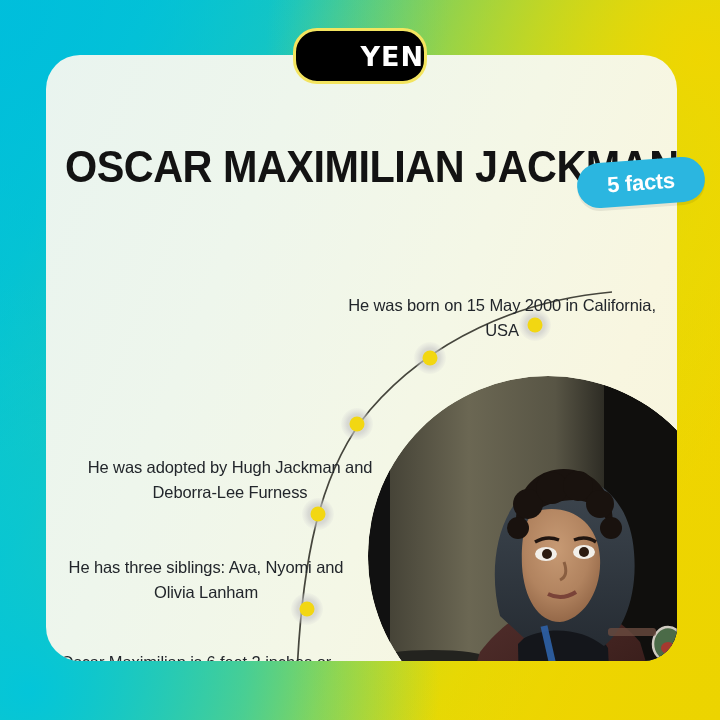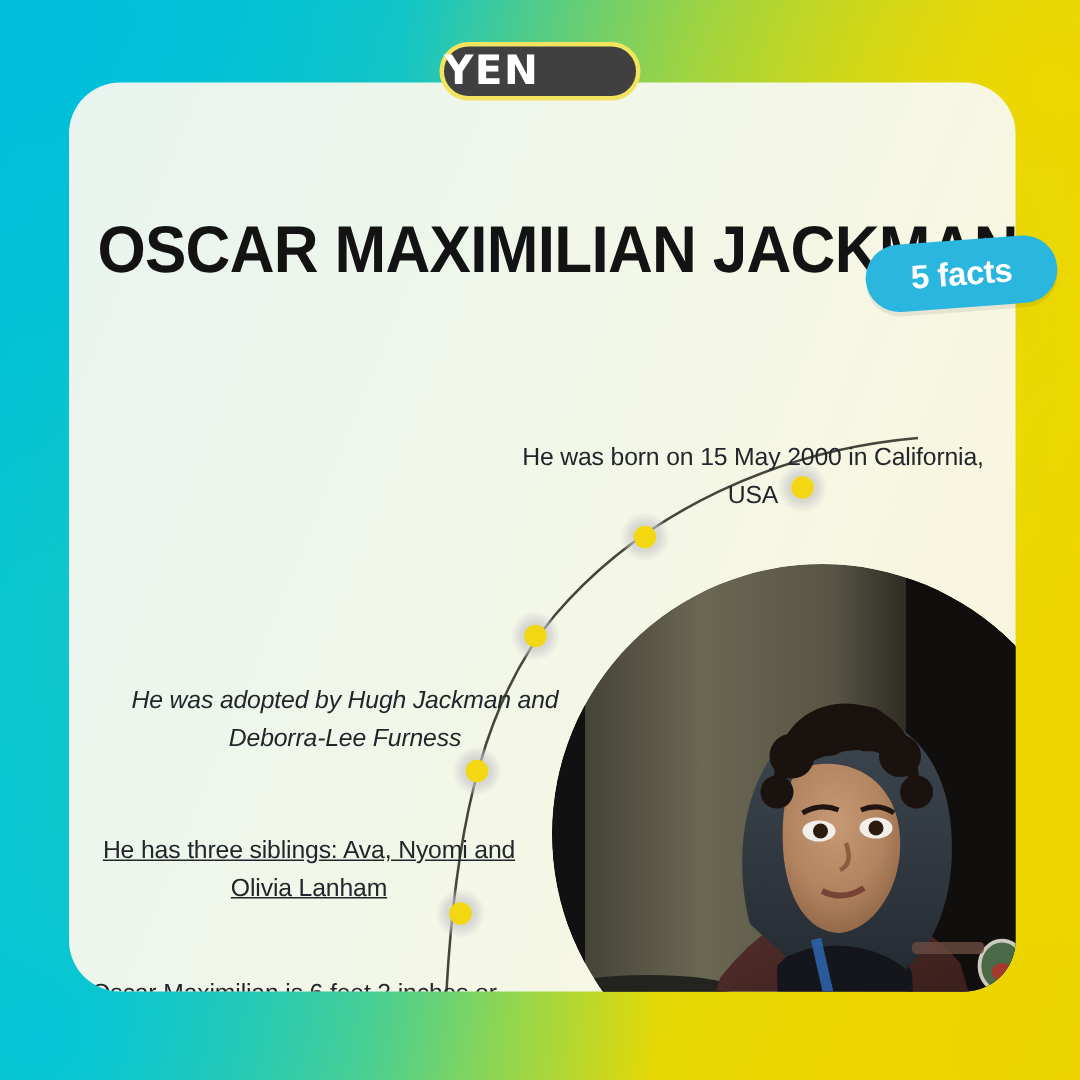--- a/index.html
+++ b/index.html
@@ -39,25 +39,25 @@
     position:absolute;
     left:46px; top:55px; width:631px; height:606px;
     border-radius:34px;
     background:linear-gradient(112deg,#e9f4ef 0%,#eef6ec 30%,#f4f7e6 58%,#f8f6e0 80%,#f7f4dd 100%);
     overflow:hidden;
   }
 
   
   #logo {
     position:absolute; left:293px; top:28px;
-    width:134px; height:39px;
-    background:#404040;
+    width:134px; height:56px;
+    background:#000000;
     border-radius:24px;
     border:3px solid #f3e45f;
-    display:flex; align-items:center; justify-content:flex-start;
+    display:flex; align-items:center; justify-content:flex-end;
     z-index:8;
   }
   #logo .txt {
     color:#ffffff; font-weight:bold;
     font-size:27px; letter-spacing:1px;
     font-family:"DejaVu Sans", sans-serif;
   }
 
   
   #title {
@@ -120,22 +120,22 @@
     position:absolute;
     text-align:center;
     font-size:16.5px;
     line-height:25px;
     color:#22262b;
     letter-spacing:-0.1px;
     z-index:6;
   }
   #fact0 { left:300px; top:238px; width:312px; }
   #fact1 { left:110px; top:305px; width:302px; }
-  #fact2 { left:40px;  top:400px; width:288px;font-style:italic; }
-  #fact3 { left:20px;  top:500px; width:280px;text-decoration:underline; }
+  #fact2 { left:40px;  top:400px; width:288px; }
+  #fact3 { left:20px;  top:500px; width:280px; }
   #fact4 { left:0px;   top:595px; width:300px; }
 </style>
 </head>
 <body>
 
 <div id="bg"></div>
 <div id="bg2"></div>
 
 <div id="card">
 

